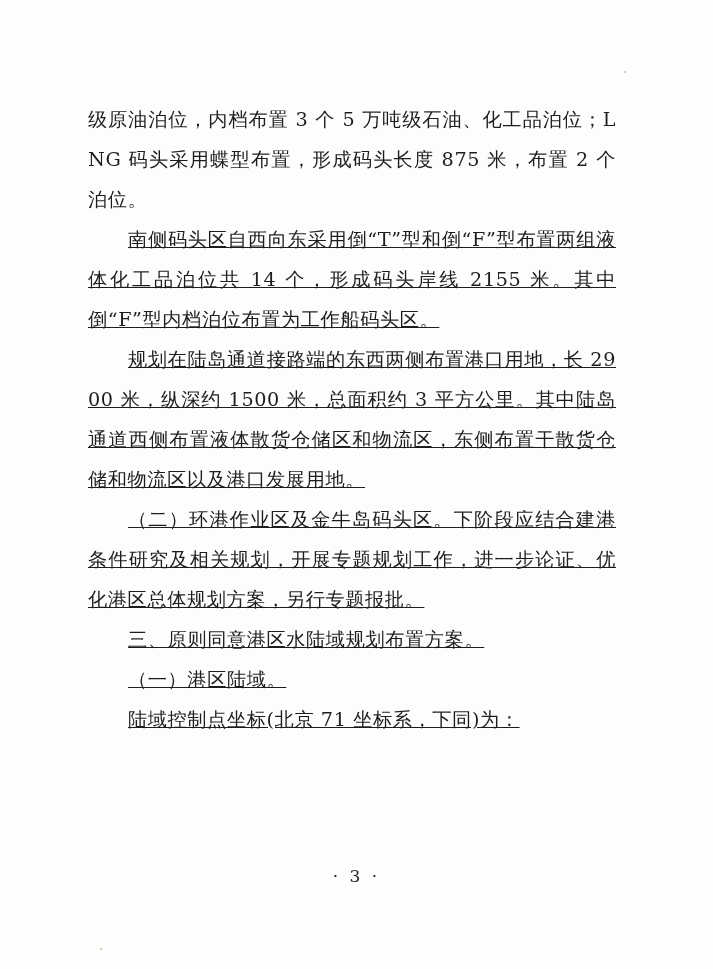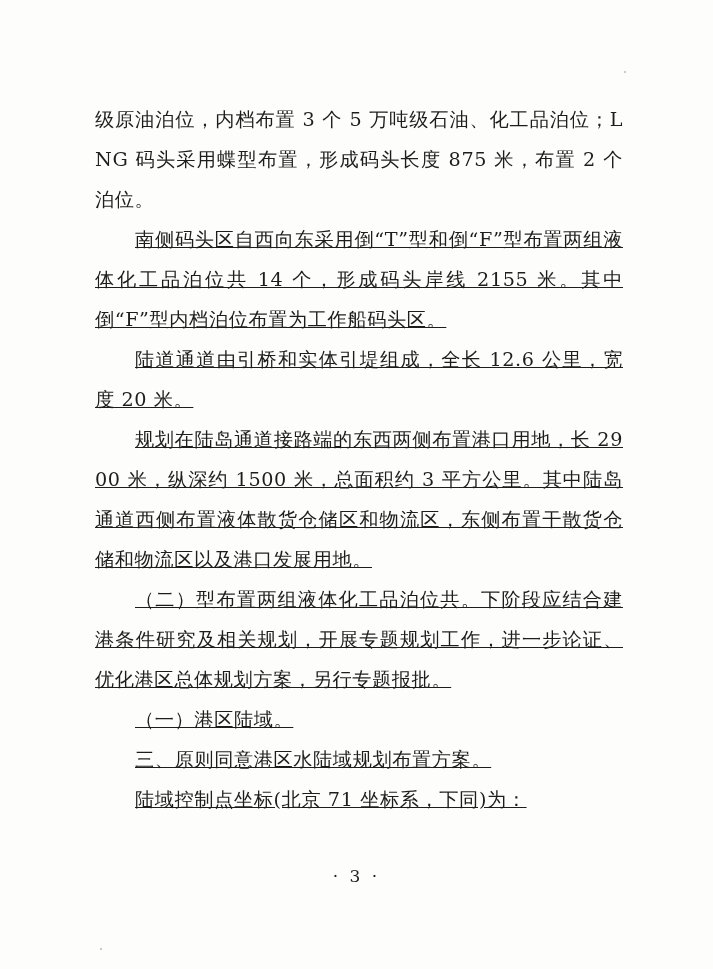--- a/index.html
+++ b/index.html
@@ -15,21 +15,21 @@
   }
   .page {
     position: relative;
     width: 713px;
     height: 969px;
     background: #fdfdfb;
     box-sizing: border-box;
   }
   .content {
     position: absolute;
-    left: 95px;
+    left: 88px;
     top: 100px;
     width: 528px;
   }
   .para {
     font-family: "DejaVu Serif", "Liberation Serif", serif;
     font-size: 19.2px;
     line-height: 40px;
     color: #1d1d1d;
     text-align: justify;
     letter-spacing: 0.6px;
@@ -64,23 +64,22 @@
 <body>
 
 <div class="page">
 
   <div class="speck" style="left:624px; top:71px;"></div>
   <div class="speck" style="left:100px; top:948px;"></div>
 
   <div class="content">
     <p class="para">级原油泊位，内档布置 3 个 5 万吨级石油、化工品泊位；LNG 码头采用蝶型布置，形成码头长度 875 米，布置 2 个泊位。</p>
     <p class="para indent">南侧码头区自西向东采用倒“T”型和倒“F”型布置两组液体化工品泊位共 14 个，形成码头岸线 2155 米。其中倒“F”型内档泊位布置为工作船码头区。</p>
-    <p class="para indent">陆道通道由引桥和实体引堤组成，全长 12.6 公里，宽度 20 米。</p>
     <p class="para indent">规划在陆岛通道接路端的东西两侧布置港口用地，长 2900 米，纵深约 1500 米，总面积约 3 平方公里。其中陆岛通道西侧布置液体散货仓储区和物流区，东侧布置干散货仓储和物流区以及港口发展用地。</p>
-    <p class="para indent">（二）型布置两组液体化工品泊位共。下阶段应结合建港条件研究及相关规划，开展专题规划工作，进一步论证、优化港区总体规划方案，另行专题报批。</p>
+    <p class="para indent">（二）环港作业区及金牛岛码头区。下阶段应结合建港条件研究及相关规划，开展专题规划工作，进一步论证、优化港区总体规划方案，另行专题报批。</p>
+    <p class="para indent">三、原则同意港区水陆域规划布置方案。</p>
     <p class="para indent">（一）港区陆域。</p>
-    <p class="para indent">三、原则同意港区水陆域规划布置方案。</p>
     <p class="para indent">陆域控制点坐标(北京 71 坐标系，下同)为：</p>
   </div>
 
   <div class="footer">· 3 ·</div>
 
 </div>
 
 </body></html>

